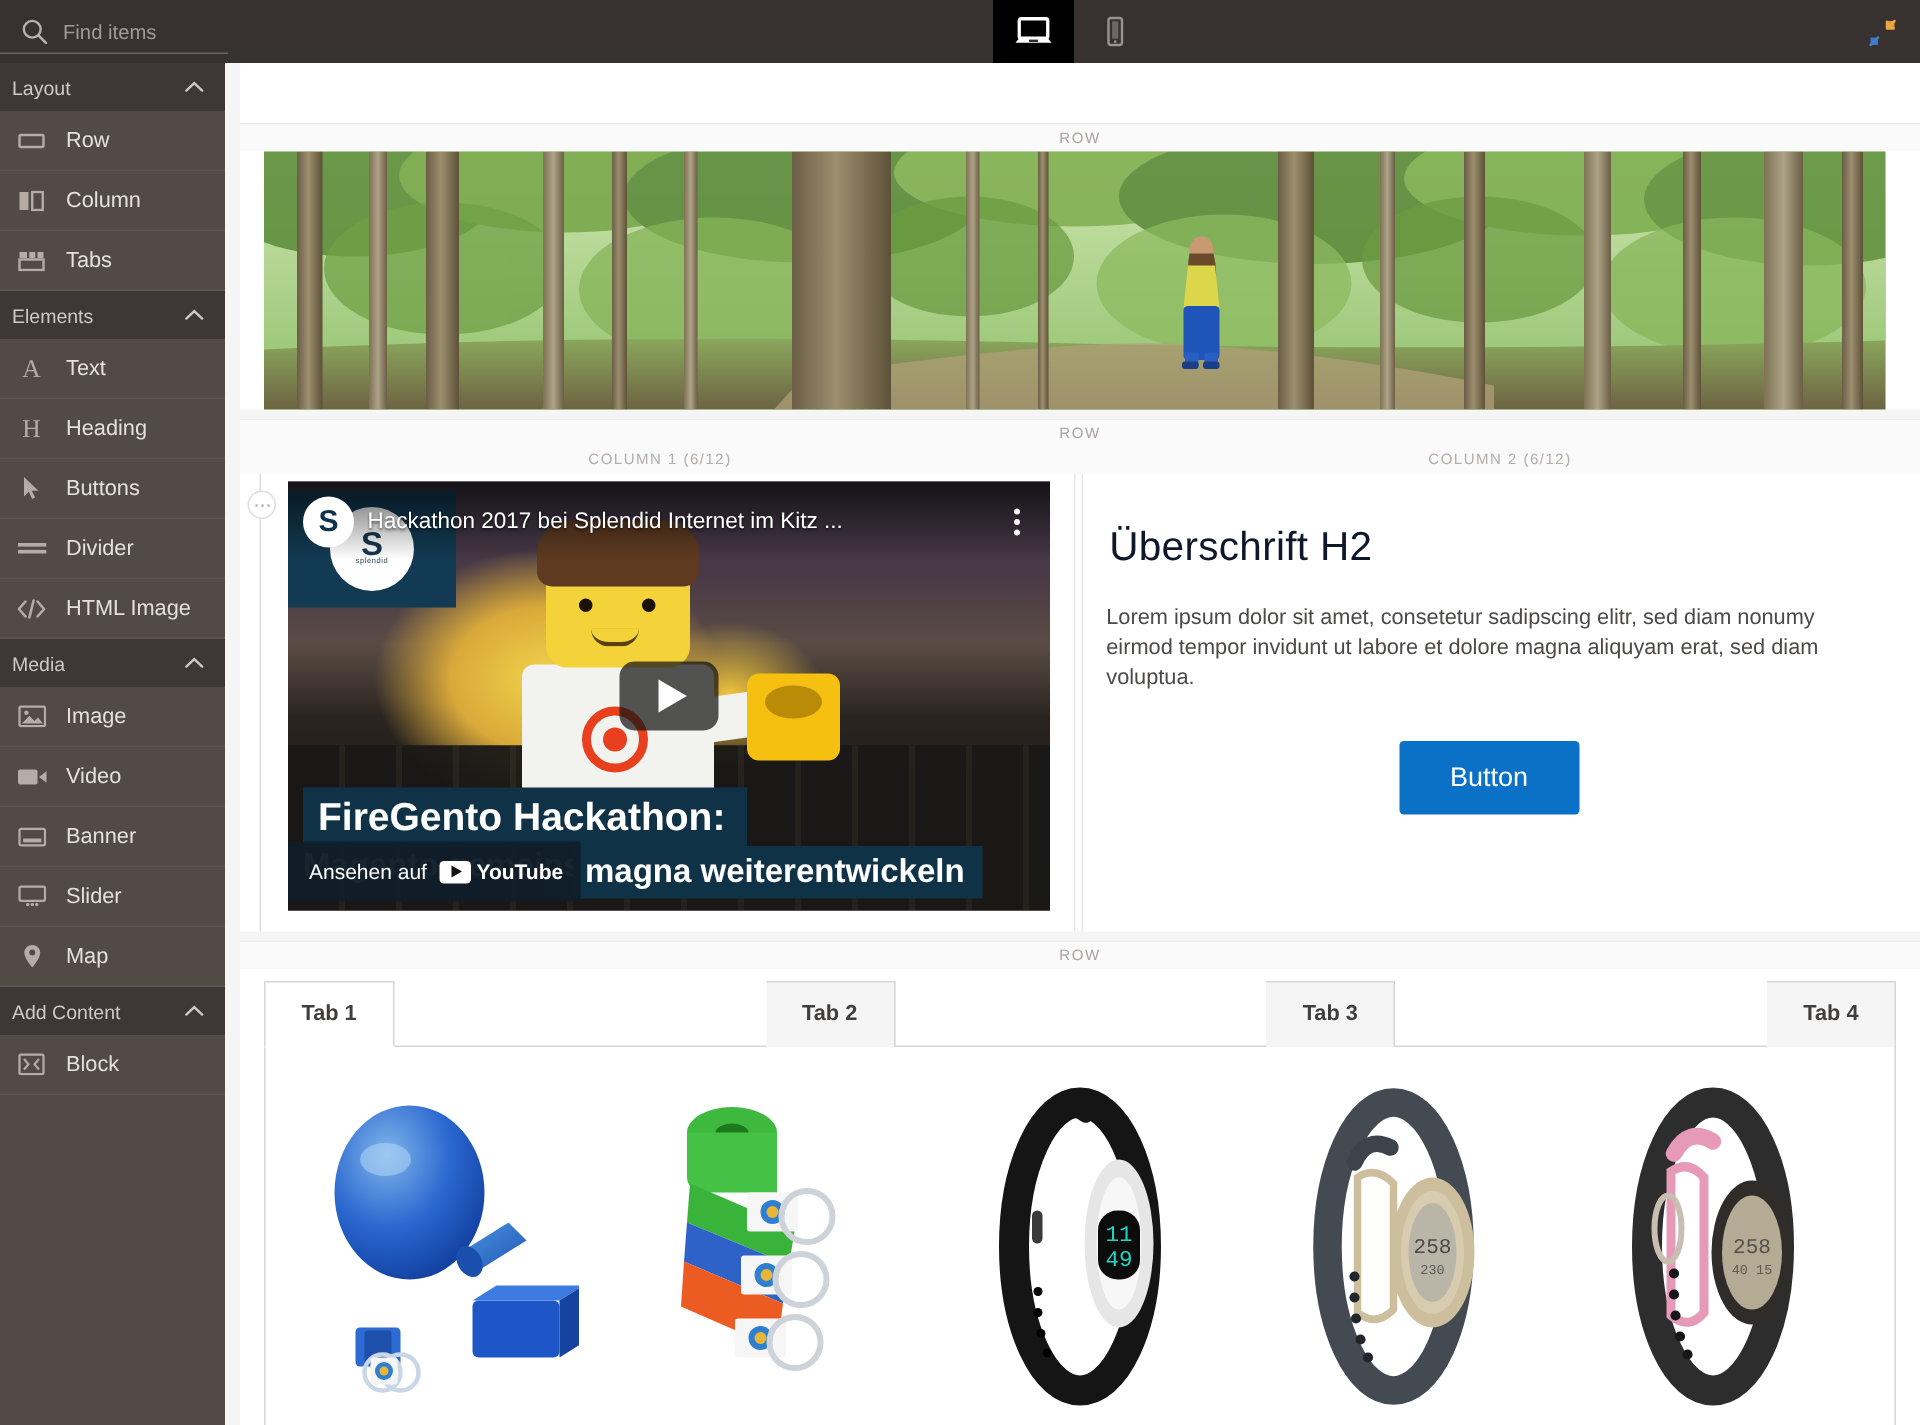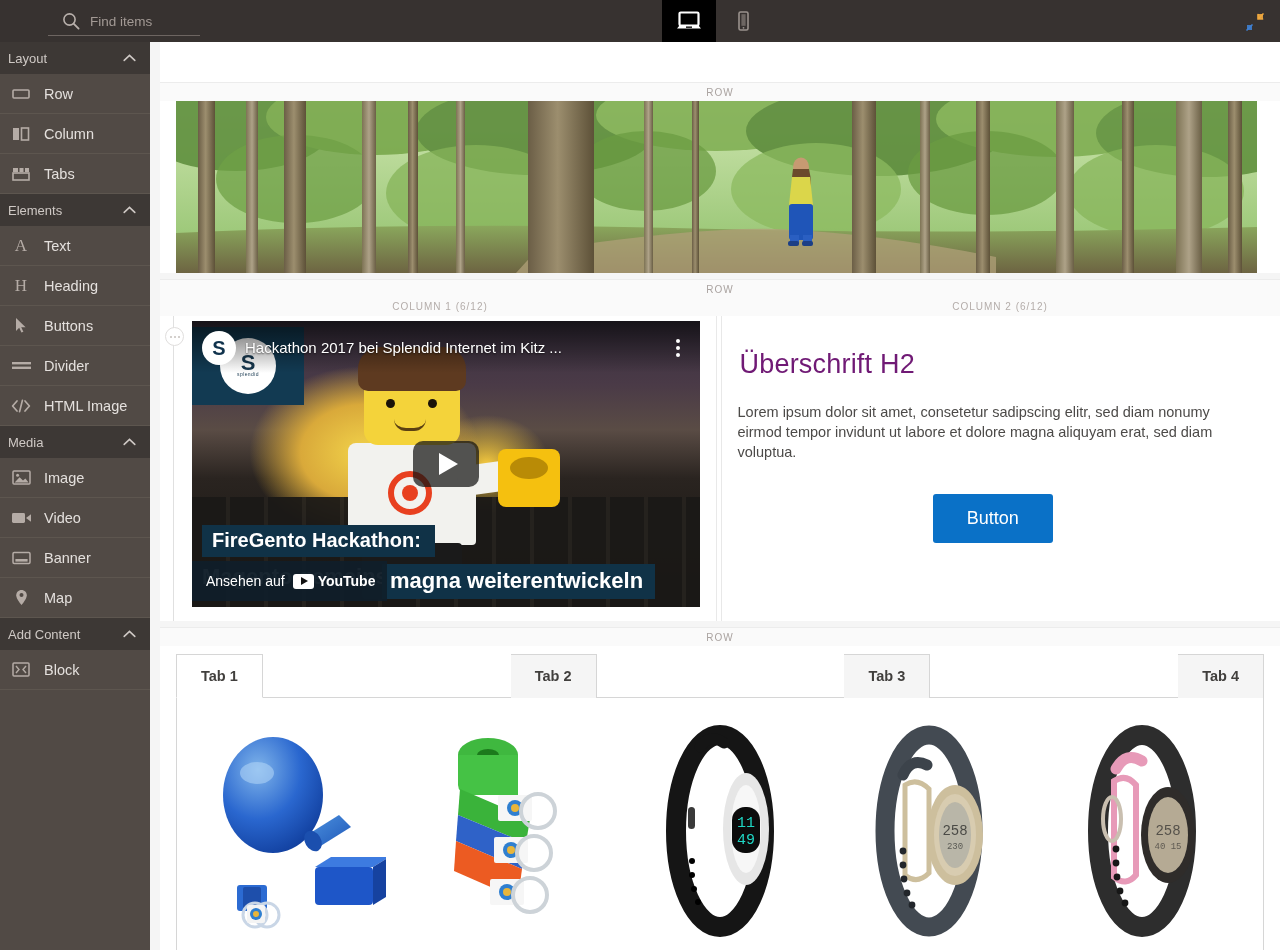--- a/index.html
+++ b/index.html
@@ -5,21 +5,21 @@
   * { box-sizing: border-box; margin: 0; padding: 0; }
   html, body {
     width: 1280px; height: 950px;
     font-family: "Liberation Sans", sans-serif;
     background: #fff; overflow: hidden;
   }
 
   
   .topbar {
     position: absolute; top: 0; left: 0; width: 1280px; height: 42px;
-    background: #373230; display: flex; align-items: center; padding-left: 48px;
+    background: #373230; display: flex; align-items: center;
   }
   .search-wrap {
     width: 450px; height: 42px; display: flex; align-items: center;
     padding-left: 14px; position: relative;
   }
   .search-underline {
     position: absolute; left: 0; bottom: 6px; width: 152px; height: 1px;
     background: #6d6561;
   }
   .search-icon { width: 18px; height: 18px; flex: 0 0 18px; margin-right: 10px; }
@@ -222,21 +222,21 @@
     width: 66px; height: 46px; background: rgba(20,20,20,.72); border-radius: 10px;
     display: flex; align-items: center; justify-content: center; cursor: pointer;
   }
   .play-tri {
     width: 0; height: 0; border-left: 19px solid #fff;
     border-top: 11px solid transparent; border-bottom: 11px solid transparent;
     margin-left: 4px;
   }
   .vid-cap1 {
     position: absolute; left: 10px; top: 204px; background: #103247;
-    color: #fff; font-size: 20px; font-weight: bold; padding: 4px 14px 5px 10px;
+    color: #fff; font-size: 26px; font-weight: bold; padding: 4px 14px 5px 10px;
   }
   .vid-cap2 {
     position: absolute; left: 10px; top: 243px; color: #cbc6c2; font-size: 22px;
     font-weight: bold; opacity: .55;
   }
   .vid-cap3 {
     position: absolute; left: 190px; top: 243px; background: #103247;
     color: #fff; font-size: 22px; font-weight: bold; padding: 4px 12px 5px 8px;
     white-space: nowrap;
   }
@@ -248,21 +248,21 @@
   .yt-watch .lbl { color: #fff; font-size: 14px; }
   .yt-logo { display: flex; align-items: center; gap: 4px; }
   .yt-play-box { width: 21px; height: 15px; background: #fff; border-radius: 3px;
     display: flex; align-items: center; justify-content: center; }
   .yt-play-tri { width:0;height:0;border-left:7px solid #111;border-top:4.5px solid transparent;border-bottom:4.5px solid transparent; margin-left:2px;}
   .yt-word { color: #fff; font-size: 14px; font-weight: bold; }
 
   
   .text-card { background: #fff; padding: 6px 2px 20px 2px; }
   .h2 {
-    font-size: 27px; font-weight: normal; color: #701a75; letter-spacing: .2px;
+    font-size: 27px; font-weight: normal; color: #0f172a; letter-spacing: .2px;
     margin: 22px 0 22px 2px;
   }
   .para { font-size: 14.5px; line-height: 20px; color: #4c4a48; max-width: 492px; }
   .btn-row { display: flex; justify-content: center; margin-top: 32px; align-items: center; }
   .blue-btn {
     background: #0a71c7; color: #fff; font-size: 18px; border: none;
     padding: 14px 34px; border-radius: 3px; cursor: pointer;
     font-family: "Liberation Sans", sans-serif;
   }
 
@@ -443,20 +443,31 @@
     <span>Video</span>
   </div>
   <div class="side-item">
     <span class="ic">
       <svg width="19" height="14" viewBox="0 0 19 14">
           <rect x="1" y="1.5" width="17" height="11" rx="1.2" fill="none" stroke="#b5aca6" stroke-width="1.5"></rect>
           <rect x="3.4" y="8" width="12.2" height="2.6" fill="#b5aca6"></rect>
         </svg>
     </span>
     <span>Banner</span>
+  </div>
+  <div class="side-item">
+    <span class="ic">
+      <svg width="19" height="15" viewBox="0 0 19 15">
+          <rect x="1" y="1" width="17" height="9.6" rx="1.2" fill="none" stroke="#b5aca6" stroke-width="1.5"></rect>
+          <circle cx="6.5" cy="13" r="1.1" fill="#b5aca6"></circle>
+          <circle cx="9.5" cy="13" r="1.1" fill="#b5aca6"></circle>
+          <circle cx="12.5" cy="13" r="1.1" fill="#b5aca6"></circle>
+        </svg>
+    </span>
+    <span>Slider</span>
   </div>
   <div class="side-item">
     <span class="ic">
       <svg width="13" height="17" viewBox="0 0 13 17">
           <path d="M6.5 1 C3.5 1 1.2 3.3 1.2 6.2 C1.2 10 6.5 16 6.5 16 C6.5 16 11.8 10 11.8 6.2 C11.8 3.3 9.5 1 6.5 1 Z" fill="#b5aca6"></path>
           <circle cx="6.5" cy="6" r="2" fill="#514a45"></circle>
         </svg>
     </span>
     <span>Map</span>
   </div>

